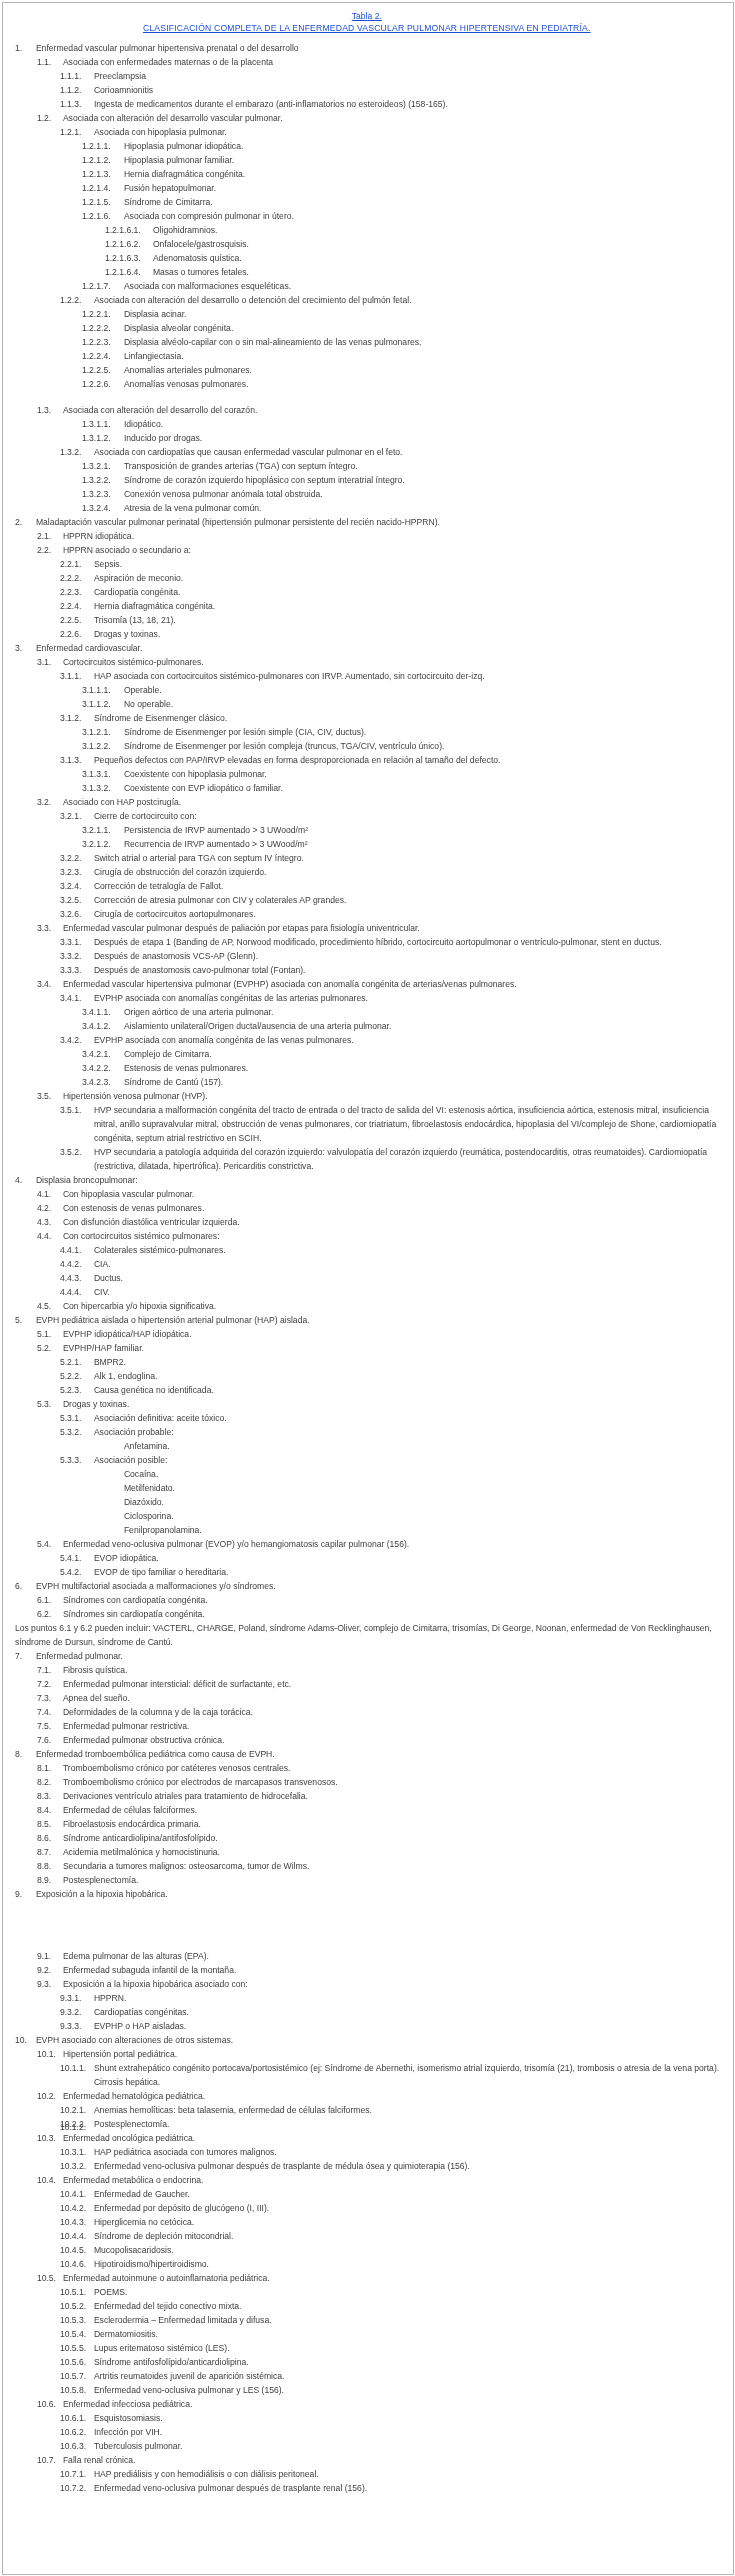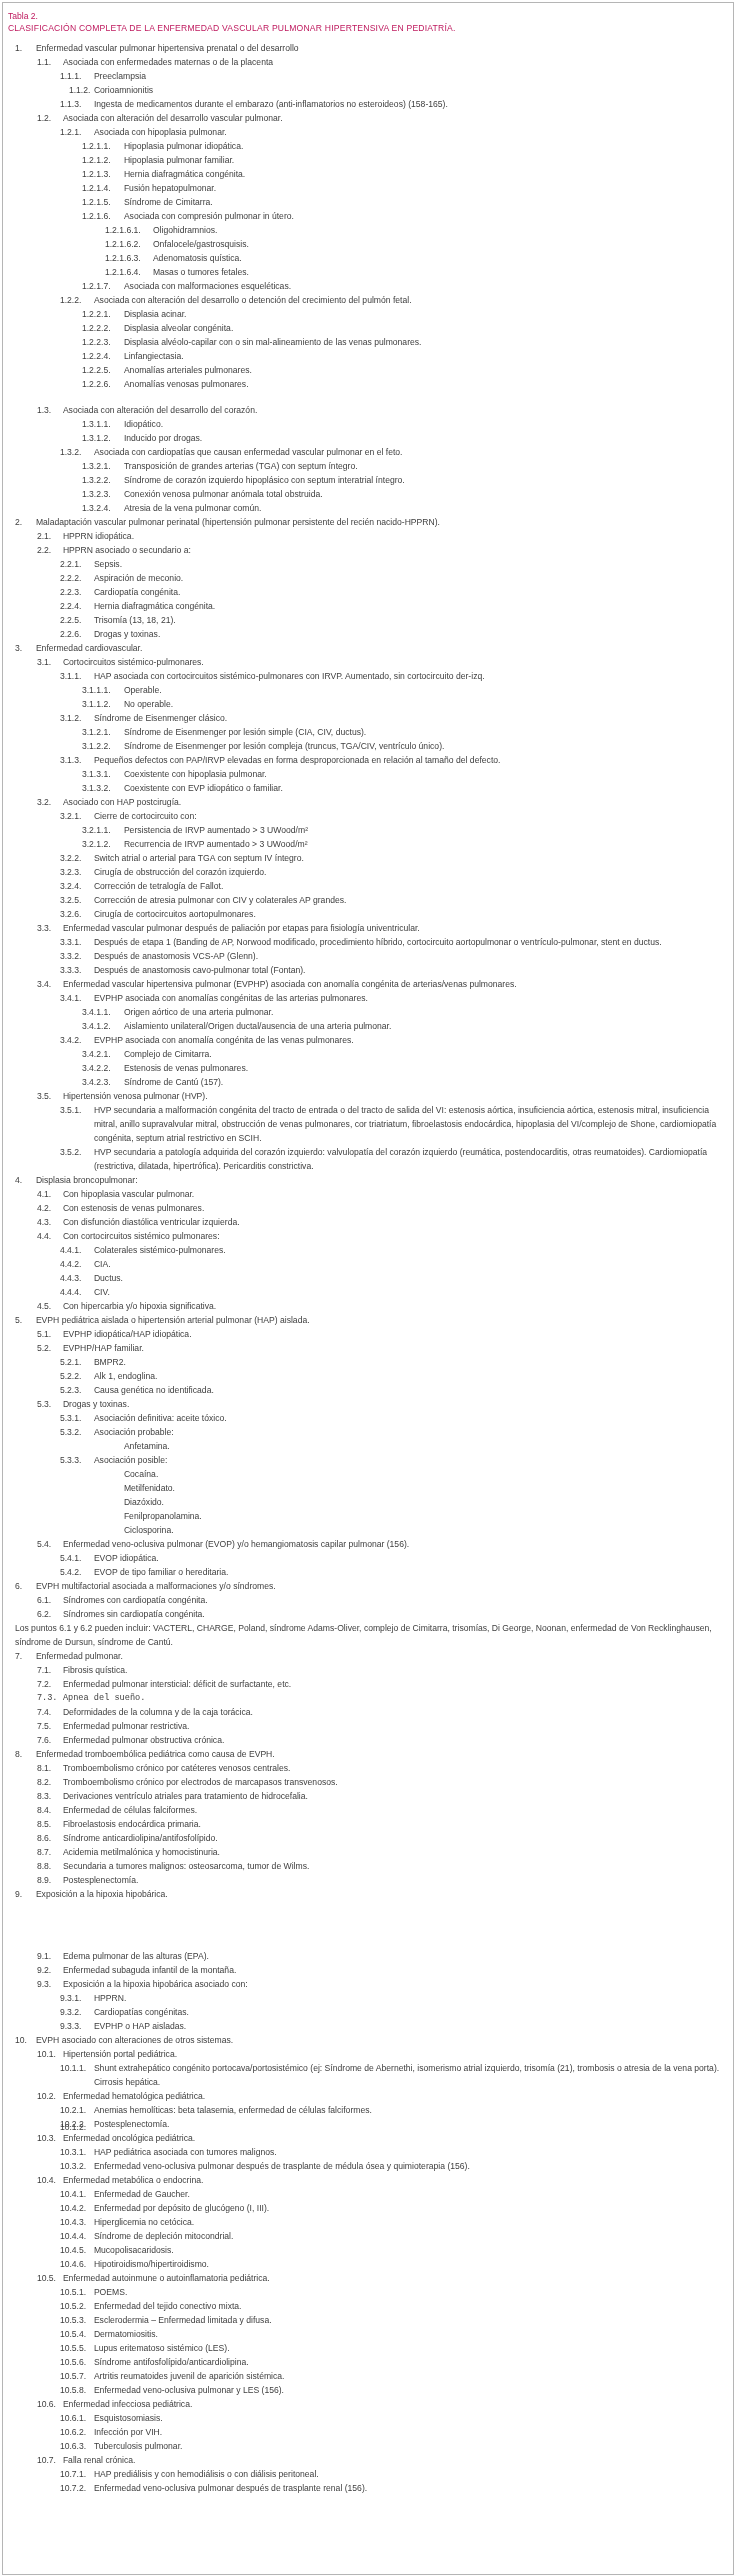--- a/index.html
+++ b/index.html
@@ -12,24 +12,25 @@
     box-sizing: border-box;
     width: 732px;
     min-height: 2573px;
     margin: 1.7px;
     border: 0.9px solid #b5b5b5;
     background: #ffffff;
     padding: 5.2px 7px 10.3px 5.2px;
     color: #3f3f3f;
   }
   .head {
-    text-align: left;
+    text-align: center;
     line-height: 12px;
     padding: 1.7px 0 7.8px 0;
-    color: #be185d;
+    color: #1d4ed8;
+    text-decoration: underline;
   }
   .table-label {
     font-size: 8.6px;
     display: block;
   }
   .table-title {
     font-size: 8.6px;
     display: block;
     letter-spacing: 0.2px;
   }
@@ -55,21 +56,21 @@
 
 <div class="page">
   <div class="head">
     <span class="table-label">Tabla 2.</span>
     <span class="table-title">CLASIFICACIÓN COMPLETA DE LA ENFERMEDAD VASCULAR PULMONAR HIPERTENSIVA EN PEDIATRÍA.</span>
   </div>
   <div class="list">
       <div class="row" style="padding-left: 28px;"><span class="num" style="left: 7px;">1.</span><span>Enfermedad vascular pulmonar hipertensiva prenatal o del desarrollo</span></div>
       <div class="row" style="padding-left: 55px;"><span class="num" style="left: 29px;">1.1.</span><span>Asociada con enfermedades maternas o de la placenta</span></div>
       <div class="row" style="padding-left: 86px;"><span class="num" style="left: 52px;">1.1.1.</span><span>Preeclampsia</span></div>
-      <div class="row" style="padding-left: 86px;"><span class="num" style="left: 61px;">1.1.2.</span><span>Corioamnionitis</span></div>
+      <div class="row" style="padding-left: 86px;"><span class="num" style="left: 52px;">1.1.2.</span><span>Corioamnionitis</span></div>
       <div class="row" style="padding-left: 86px;"><span class="num" style="left: 52px;">1.1.3.</span><span>Ingesta de medicamentos durante el embarazo (anti-inflamatorios no esteroideos) (158-165).</span></div>
       <div class="row" style="padding-left: 55px;"><span class="num" style="left: 29px;">1.2.</span><span>Asociada con alteración del desarrollo vascular pulmonar.</span></div>
       <div class="row" style="padding-left: 86px;"><span class="num" style="left: 52px;">1.2.1.</span><span>Asociada con hipoplasia pulmonar.</span></div>
       <div class="row" style="padding-left: 116px;"><span class="num" style="left: 74px;">1.2.1.1.</span><span>Hipoplasia pulmonar idiopática.</span></div>
       <div class="row" style="padding-left: 116px;"><span class="num" style="left: 74px;">1.2.1.2.</span><span>Hipoplasia pulmonar familiar.</span></div>
       <div class="row" style="padding-left: 116px;"><span class="num" style="left: 74px;">1.2.1.3.</span><span>Hernia diafragmática congénita.</span></div>
       <div class="row" style="padding-left: 116px;"><span class="num" style="left: 74px;">1.2.1.4.</span><span>Fusión hepatopulmonar.</span></div>
       <div class="row" style="padding-left: 116px;"><span class="num" style="left: 74px;">1.2.1.5.</span><span>Síndrome de Cimitarra.</span></div>
       <div class="row" style="padding-left: 116px;"><span class="num" style="left: 74px;">1.2.1.6.</span><span>Asociada con compresión pulmonar in útero.</span></div>
       <div class="row" style="padding-left: 145px;"><span class="num" style="left: 97px;">1.2.1.6.1.</span><span>Oligohidramnios.</span></div>
@@ -153,33 +154,33 @@
       <div class="row" style="padding-left: 86px;"><span class="num" style="left: 52px;">5.2.2.</span><span>Alk 1, endoglina.</span></div>
       <div class="row" style="padding-left: 86px;"><span class="num" style="left: 52px;">5.2.3.</span><span>Causa genética no identificada.</span></div>
       <div class="row" style="padding-left: 55px;"><span class="num" style="left: 29px;">5.3.</span><span>Drogas y toxinas.</span></div>
       <div class="row" style="padding-left: 86px;"><span class="num" style="left: 52px;">5.3.1.</span><span>Asociación definitiva: aceite tóxico.</span></div>
       <div class="row" style="padding-left: 86px;"><span class="num" style="left: 52px;">5.3.2.</span><span>Asociación probable:</span></div>
       <div class="row" style="padding-left: 116px;"><span>Anfetamina.</span></div>
       <div class="row" style="padding-left: 86px;"><span class="num" style="left: 52px;">5.3.3.</span><span>Asociación posible:</span></div>
       <div class="row" style="padding-left: 116px;"><span>Cocaína.</span></div>
       <div class="row" style="padding-left: 116px;"><span>Metilfenidato.</span></div>
       <div class="row" style="padding-left: 116px;"><span>Diazóxido.</span></div>
+      <div class="row" style="padding-left: 116px;"><span>Ciclosporina.</span></div>
       <div class="row" style="padding-left: 116px;"><span>Fenilpropanolamina.</span></div>
-      <div class="row" style="padding-left: 116px;"><span>Ciclosporina.</span></div>
       <div class="row" style="padding-left: 55px;"><span class="num" style="left: 29px;">5.4.</span><span>Enfermedad veno-oclusiva pulmonar (EVOP) y/o hemangiomatosis capilar pulmonar (156).</span></div>
       <div class="row" style="padding-left: 86px;"><span class="num" style="left: 52px;">5.4.1.</span><span>EVOP idiopática.</span></div>
       <div class="row" style="padding-left: 86px;"><span class="num" style="left: 52px;">5.4.2.</span><span>EVOP de tipo familiar o hereditaria.</span></div>
       <div class="row" style="padding-left: 28px;"><span class="num" style="left: 7px;">6.</span><span>EVPH multifactorial asociada a malformaciones y/o síndromes.</span></div>
       <div class="row" style="padding-left: 55px;"><span class="num" style="left: 29px;">6.1.</span><span>Síndromes con cardiopatía congénita.</span></div>
       <div class="row" style="padding-left: 55px;"><span class="num" style="left: 29px;">6.2.</span><span>Síndromes sin cardiopatía congénita.</span></div>
       <div class="row" style="padding-left: 7px;"><span>Los puntos 6.1 y 6.2 pueden incluir: VACTERL, CHARGE, Poland, síndrome Adams-Oliver, complejo de Cimitarra, trisomías, Di George, Noonan, enfermedad de Von Recklinghausen, síndrome de Dursun, síndrome de Cantú.</span></div>
       <div class="row" style="padding-left: 28px;"><span class="num" style="left: 7px;">7.</span><span>Enfermedad pulmonar.</span></div>
       <div class="row" style="padding-left: 55px;"><span class="num" style="left: 29px;">7.1.</span><span>Fibrosis quística.</span></div>
       <div class="row" style="padding-left: 55px;"><span class="num" style="left: 29px;">7.2.</span><span>Enfermedad pulmonar intersticial: déficit de surfactante, etc.</span></div>
-      <div class="row" style="padding-left: 55px; font-family: Liberation Mono, monospace;"><span class="num" style="left: 29px;">7.3.</span><span>Apnea del sueño.</span></div>
+      <div class="row" style="padding-left: 55px;"><span class="num" style="left: 29px;">7.3.</span><span>Apnea del sueño.</span></div>
       <div class="row" style="padding-left: 55px;"><span class="num" style="left: 29px;">7.4.</span><span>Deformidades de la columna y de la caja torácica.</span></div>
       <div class="row" style="padding-left: 55px;"><span class="num" style="left: 29px;">7.5.</span><span>Enfermedad pulmonar restrictiva.</span></div>
       <div class="row" style="padding-left: 55px;"><span class="num" style="left: 29px;">7.6.</span><span>Enfermedad pulmonar obstructiva crónica.</span></div>
       <div class="row" style="padding-left: 28px;"><span class="num" style="left: 7px;">8.</span><span>Enfermedad tromboembólica pediátrica como causa de EVPH.</span></div>
       <div class="row" style="padding-left: 55px;"><span class="num" style="left: 29px;">8.1.</span><span>Tromboembolismo crónico por catéteres venosos centrales.</span></div>
       <div class="row" style="padding-left: 55px;"><span class="num" style="left: 29px;">8.2.</span><span>Tromboembolismo crónico por electrodos de marcapasos transvenosos.</span></div>
       <div class="row" style="padding-left: 55px;"><span class="num" style="left: 29px;">8.3.</span><span>Derivaciones ventrículo atriales para tratamiento de hidrocefalia.</span></div>
       <div class="row" style="padding-left: 55px;"><span class="num" style="left: 29px;">8.4.</span><span>Enfermedad de células falciformes.</span></div>
       <div class="row" style="padding-left: 55px;"><span class="num" style="left: 29px;">8.5.</span><span>Fibroelastosis endocárdica primaria.</span></div>
       <div class="row" style="padding-left: 55px;"><span class="num" style="left: 29px;">8.6.</span><span>Síndrome anticardiolipina/antifosfolípido.</span></div>

